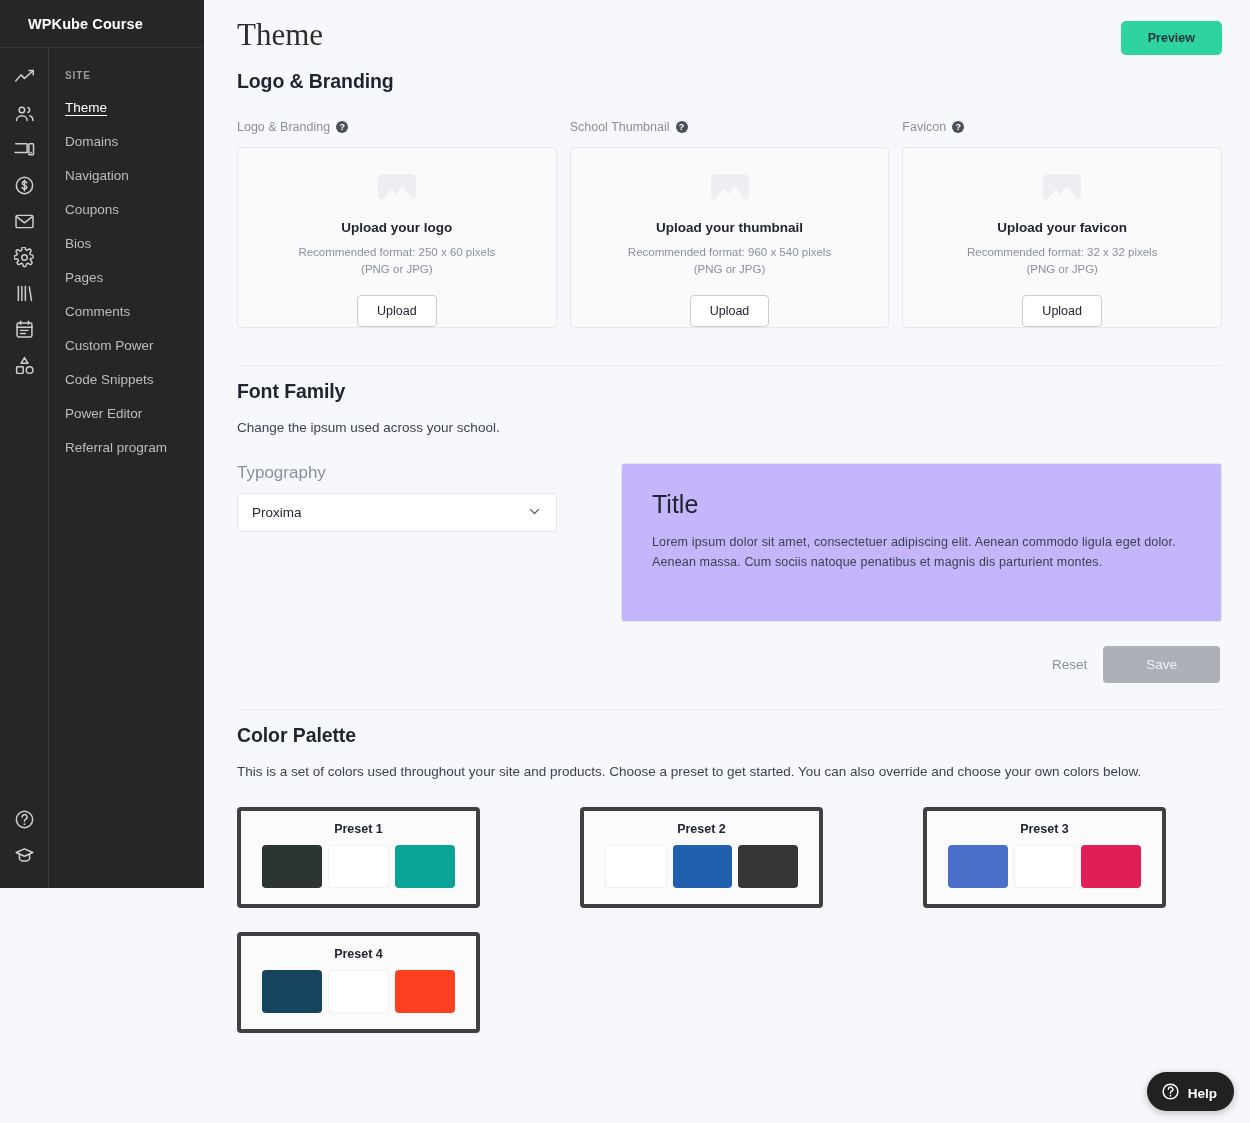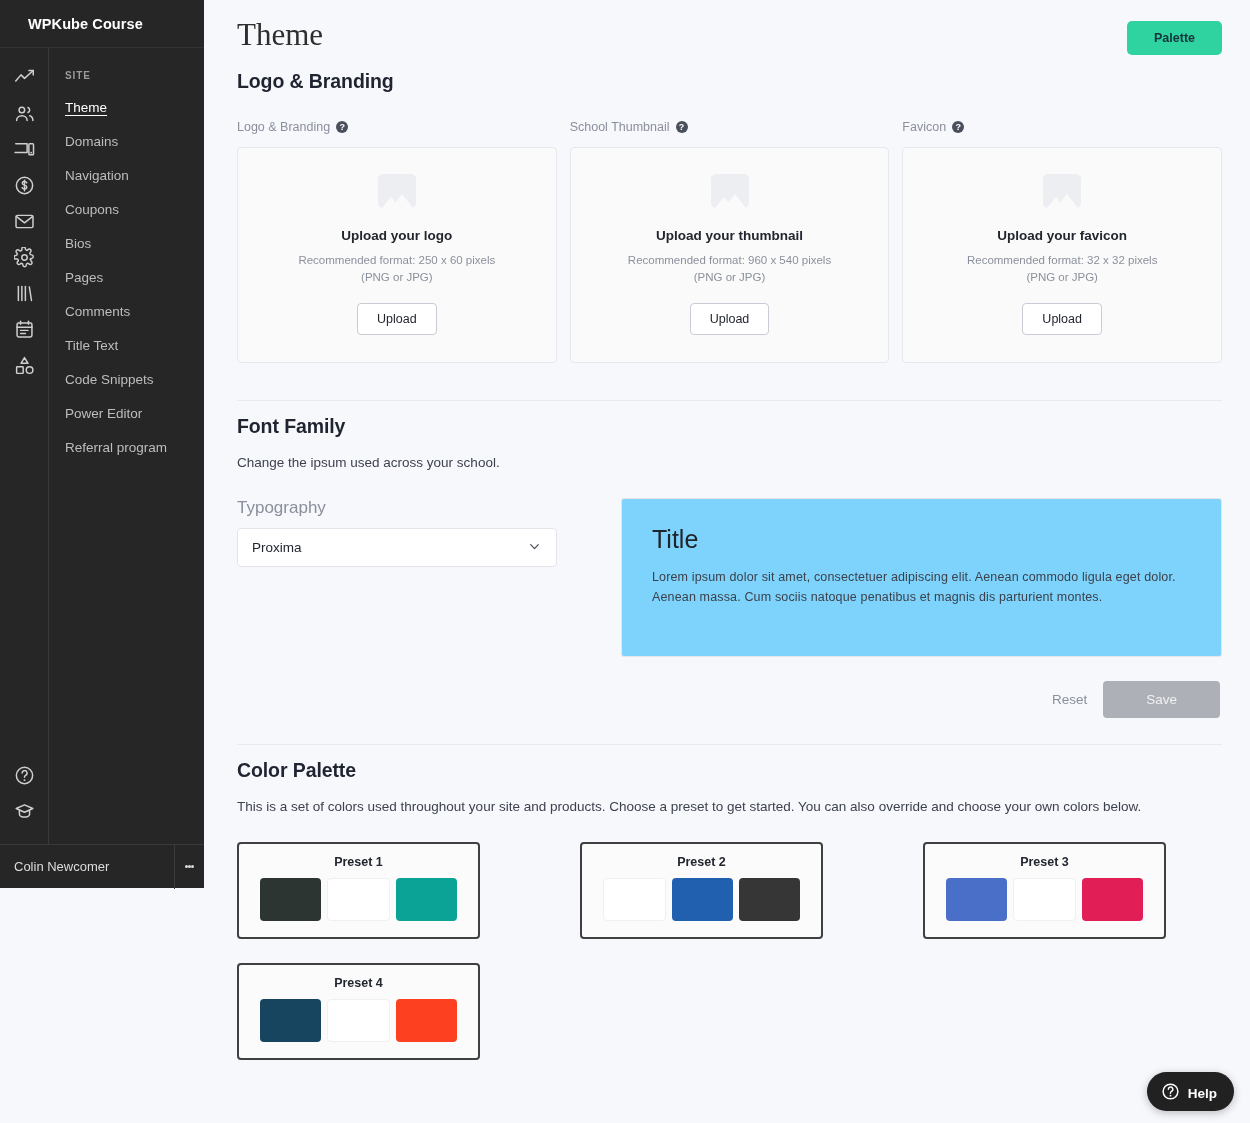--- a/index.html
+++ b/index.html
@@ -128,21 +128,21 @@
   .qmark {
     width: 12px; height: 12px; border-radius: 50%;
     background: #4a4f5c; color: #fff;
     font-size: 9px; line-height: 12px; text-align: center;
     font-weight: bold; display: inline-block; cursor: pointer;
   }
   .upload-card {
     background: #fafafa;
     border: 1px solid #e6e8ee;
     border-radius: 4px;
-    height: 216px;
+    height: 181px;
     display: flex; flex-direction: column; align-items: center;
     padding-top: 26px;
     cursor: pointer;
   }
   .img-ph {
     width: 38px; height: 34px; border-radius: 5px;
     background: #eceef1;
     position: relative; overflow: hidden;
     margin-bottom: 20px;
   }
@@ -175,42 +175,42 @@
   .ff-field-label { font-size: 17px; color: #8a8f9c; margin-bottom: 10px; }
   .select-box {
     height: 39px; background: #fff;
     border: 1px solid #e3e5eb; border-radius: 4px;
     display: flex; align-items: center; justify-content: space-between;
     padding: 0 14px; font-size: 13.5px; color: #22262f; cursor: pointer;
   }
   .chev { color: #4b5059; font-size: 12px; }
   .preview-box {
     flex: 1 1 auto;
-    background: #7dd3fc; border: 1px solid #e3e5eb; border-radius: 3px;
+    background: #c4b5fd; border: 1px solid #e3e5eb; border-radius: 3px;
     padding: 26px 30px 30px 30px; min-height: 159px;
   }
   .pv-title { font-size: 25px; color: #20242c; font-weight: normal; margin-bottom: 13px; }
   .pv-body { font-size: 12.5px; color: #3c414b; line-height: 20px; letter-spacing: .15px; }
 
   .actions { display: flex; align-items: center; justify-content: flex-end; gap: 16px; margin-top: 24px; padding-right: 2px;}
   .btn-reset {
     background: none; border: none; font-size: 13.5px; color: #8a8f9c; cursor: pointer;
     font-family: "Liberation Sans", sans-serif;
   }
   .btn-save {
     background: #adb0b6; border: none; border-radius: 4px;
     font-size: 13.5px; color: #f0f1f3; padding: 11px 43px; cursor: pointer;
     font-family: "Liberation Sans", sans-serif;
   }
 
   
   .palette-row { display: flex; gap: 100px; margin-top: 26px; }
   .preset-card {
     width: 243px; flex: 0 0 243px;
-    background: #fbfbfc; border: 2px solid #404040; border-radius: 4px;
+    background: #fbfbfc; border: 4px solid #404040; border-radius: 4px;
     padding: 11px 21px 16px 21px; cursor: pointer;
   }
   .preset-name { font-size: 12.5px; font-weight: bold; color: #22262f; text-align: center; margin-bottom: 9px; }
   .swatches { display: flex; gap: 6px; }
   .swatch { flex: 1 1 0; height: 43px; border-radius: 4px; }
   .swatch.lite { border: 1px solid #f0f0f0; }
 
   
   .help-fab {
     position: absolute; right: 16px; bottom: 12px;
@@ -319,42 +319,34 @@
 
       <nav class="navpanel">
         <div class="nav-section-title">SITE</div>
         <div class="nav-item active">Theme</div>
         <div class="nav-item">Domains</div>
         <div class="nav-item">Navigation</div>
         <div class="nav-item">Coupons</div>
         <div class="nav-item">Bios</div>
         <div class="nav-item">Pages</div>
         <div class="nav-item">Comments</div>
-        <div class="nav-item">Title Text</div>
+        <div class="nav-item">Custom Power</div>
         <div class="nav-item">Code Snippets</div>
         <div class="nav-item">Power Editor</div>
         <div class="nav-item">Referral program</div>
       </nav>
     </div>
 
-    <div class="sidebar-footer">
-      <span class="name">Colin Newcomer</span>
-      <div class="kebab">
-          <i></i>
-          <i></i>
-          <i></i>
-        </div>
-    </div>
   </aside>
 
   <main class="main">
 
     <div class="topbar">
       <h1 class="page-title">Theme</h1>
-      <button class="btn-preview" style="background: rgb(46, 211, 160);">Palette</button>
+      <button class="btn-preview" style="background: rgb(46, 211, 160);">Preview</button>
     </div>
 
     <h2 class="section-h2">Logo &amp; Branding</h2>
 
     <div class="upload-row">
 
       <div class="upload-col">
         <div class="upload-label">
           <span>Logo &amp; Branding</span>
           <span class="qmark">?</span>

